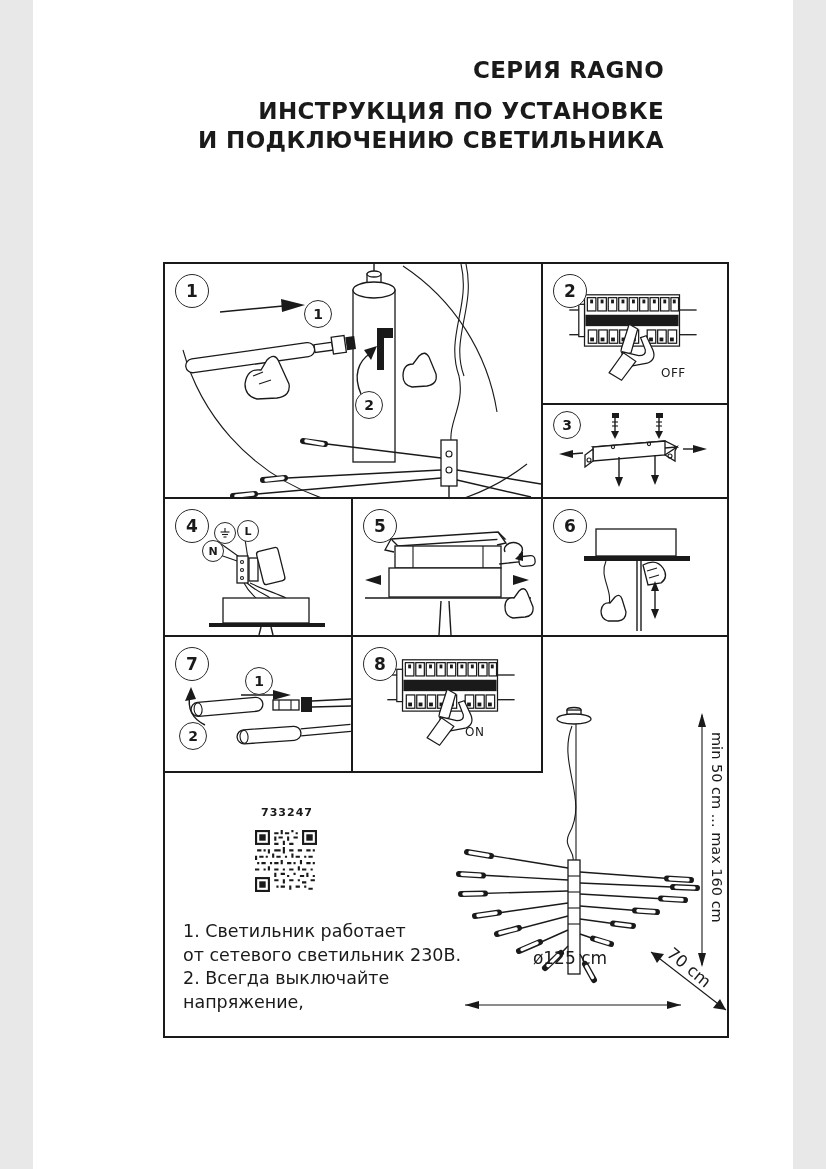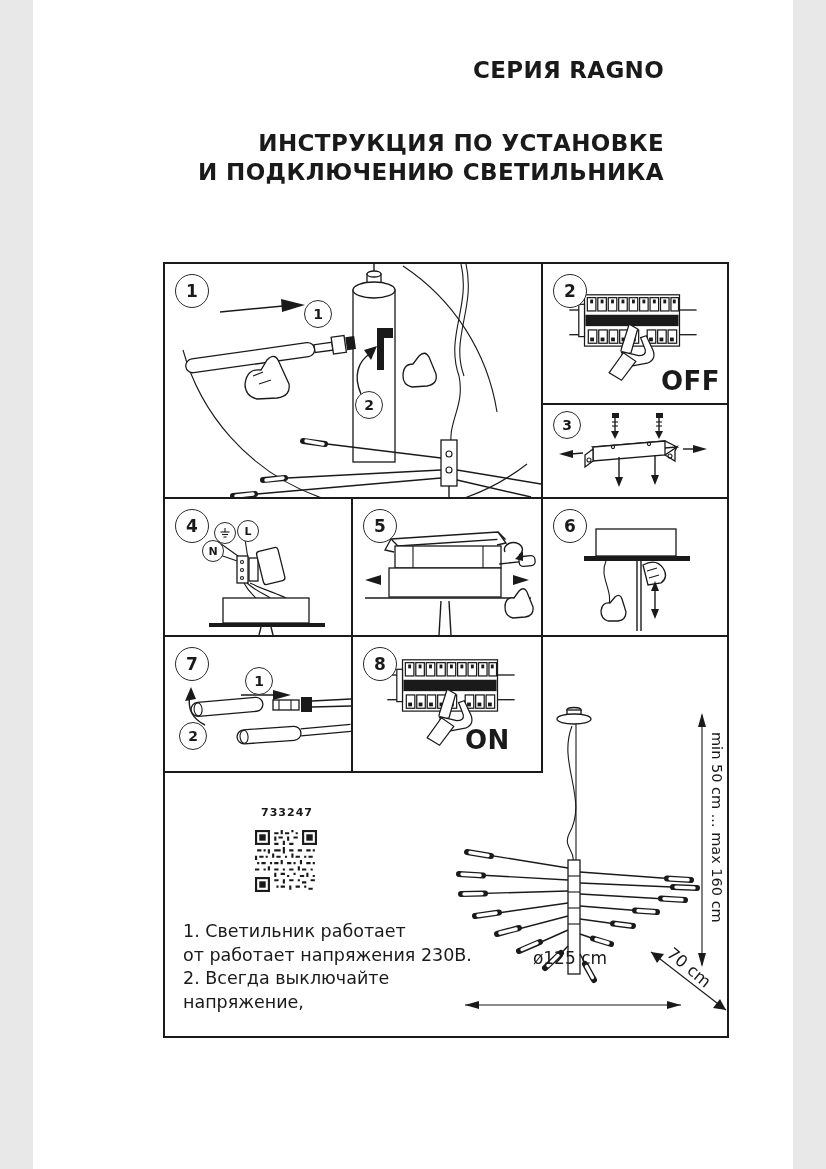--- a/index.html
+++ b/index.html
@@ -1,28 +1,28 @@
 <!DOCTYPE html>
 <html><head>
 <meta charset="utf-8">
 <style>
   html,body{margin:0;padding:0;background:#e8e8e8;}
   .sheet{position:relative;width:760px;height:1169px;margin:0 auto;background:#fff;
          font-family:"DejaVu Sans","Liberation Sans",sans-serif;color:#1a1a1a;overflow:hidden;}
   .hdr{position:absolute;right:129px;top:55px;text-align:right;}
   .hdr .h1{font-size:23px;font-weight:bold;line-height:30px;letter-spacing:.3px;}
-  .hdr .title{margin-top:44px;font-size:23px;font-weight:bold;line-height:29px;letter-spacing:.4px;}
+  .hdr .title{margin-top:12px;font-size:23px;font-weight:bold;line-height:29px;letter-spacing:.4px;}
   .box{position:absolute;left:130px;top:262px;width:566px;height:776px;border:2px solid #1a1a1a;box-sizing:border-box;}
   .gl{position:absolute;background:#1a1a1a;}
   .panel{position:absolute;}
   .badge{position:absolute;width:32px;height:32px;border:1.7px solid #2a2a2a;border-radius:50%;
          display:flex;align-items:center;justify-content:center;font-size:17px;font-weight:bold;background:#fff;}
   .badge.sm{width:26px;height:26px;font-size:14px;}
   .badge.xs{width:20px;height:20px;font-size:11px;border-width:1.3px;}
-  .swlabel{position:absolute;font-size:26px;font-weight:700;letter-spacing:.5px;}
+  .swlabel{position:absolute;font-size:12px;font-weight:400;letter-spacing:.5px;}
   .artnum{position:absolute;left:86px;top:542px;width:72px;text-align:center;font-size:11px;font-weight:bold;letter-spacing:1px;}
   .notes{position:absolute;left:18px;top:656px;width:330px;font-size:17.5px;line-height:23.5px;}
   .dim-h{position:absolute;left:544px;top:468px;height:214px;writing-mode:vertical-rl;
          font-size:14.5px;display:flex;align-items:center;white-space:nowrap;}
   .dim-70{position:absolute;left:492px;top:694px;width:64px;text-align:center;font-size:16.5px;transform:rotate(40deg);}
   .dim-d{position:absolute;left:350px;top:684px;width:110px;text-align:center;font-size:17px;}
   svg{display:block;}
   .s{fill:none;stroke:#1a1a1a;stroke-width:1.4;}
   .s2{fill:none;stroke:#1a1a1a;stroke-width:1.1;}
   .f{fill:#fff;stroke:#1a1a1a;stroke-width:1.3;}
@@ -381,21 +381,21 @@
                  M1,15h1v1h-1z M3,15h2v1h-2z M7,15h1v1h-1z M9,15h2v1h-2z M12,14h1v2h-1z M15,15h2v1h-2z M18,15h1v1h-1z M21,14h1v2h-1z M24,15h2v1h-2z M27,15h1v1h-1z
                  M0,18h2v1h-2z M4,18h1v1h-1z M6,17h1v2h-1z M9,18h2v1h-2z M13,18h1v1h-1z M16,18h2v1h-2z M20,17h1v2h-1z M22,18h2v1h-2z M26,18h1v1h-1z
                  M9,20h1v2h-1z M12,20h2v1h-2z M15,21h1v1h-1z M18,20h1v1h-1z M21,21h2v1h-2z M24,20h1v2h-1z M27,21h1v1h-1z
                  M9,23h2v1h-2z M13,23h1v2h-1z M16,23h2v1h-2z M20,23h1v1h-1z M22,24h2v1h-2z M26,23h2v1h-2z
                  M10,26h1v1h-1z M12,26h2v1h-2z M16,26h1v2h-1z M19,26h2v1h-2z M23,26h1v1h-1z M25,27h2v1h-2z"></path>
       </g>
     </svg>
 
     <div class="notes">
       <div>1. Светильник работает</div>
-      <div>от работает напряжения 230В.</div>
+      <div>от сетевого светильник 230В.</div>
       <div>2. Всегда выключайте напряжение,</div>
     </div>
 
     <svg style="position:absolute;left:280px;top:360px" width="282" height="410" viewBox="0 0 282 410">
       <g>
         <ellipse class="f" cx="129" cy="86" rx="7" ry="2.5"></ellipse>
         <rect class="f" x="122" y="86" width="14" height="6"></rect>
         <ellipse class="f" cx="129" cy="95" rx="17" ry="5"></ellipse>
       </g>
       <line class="s2" x1="131" y1="100" x2="131" y2="236"></line>

